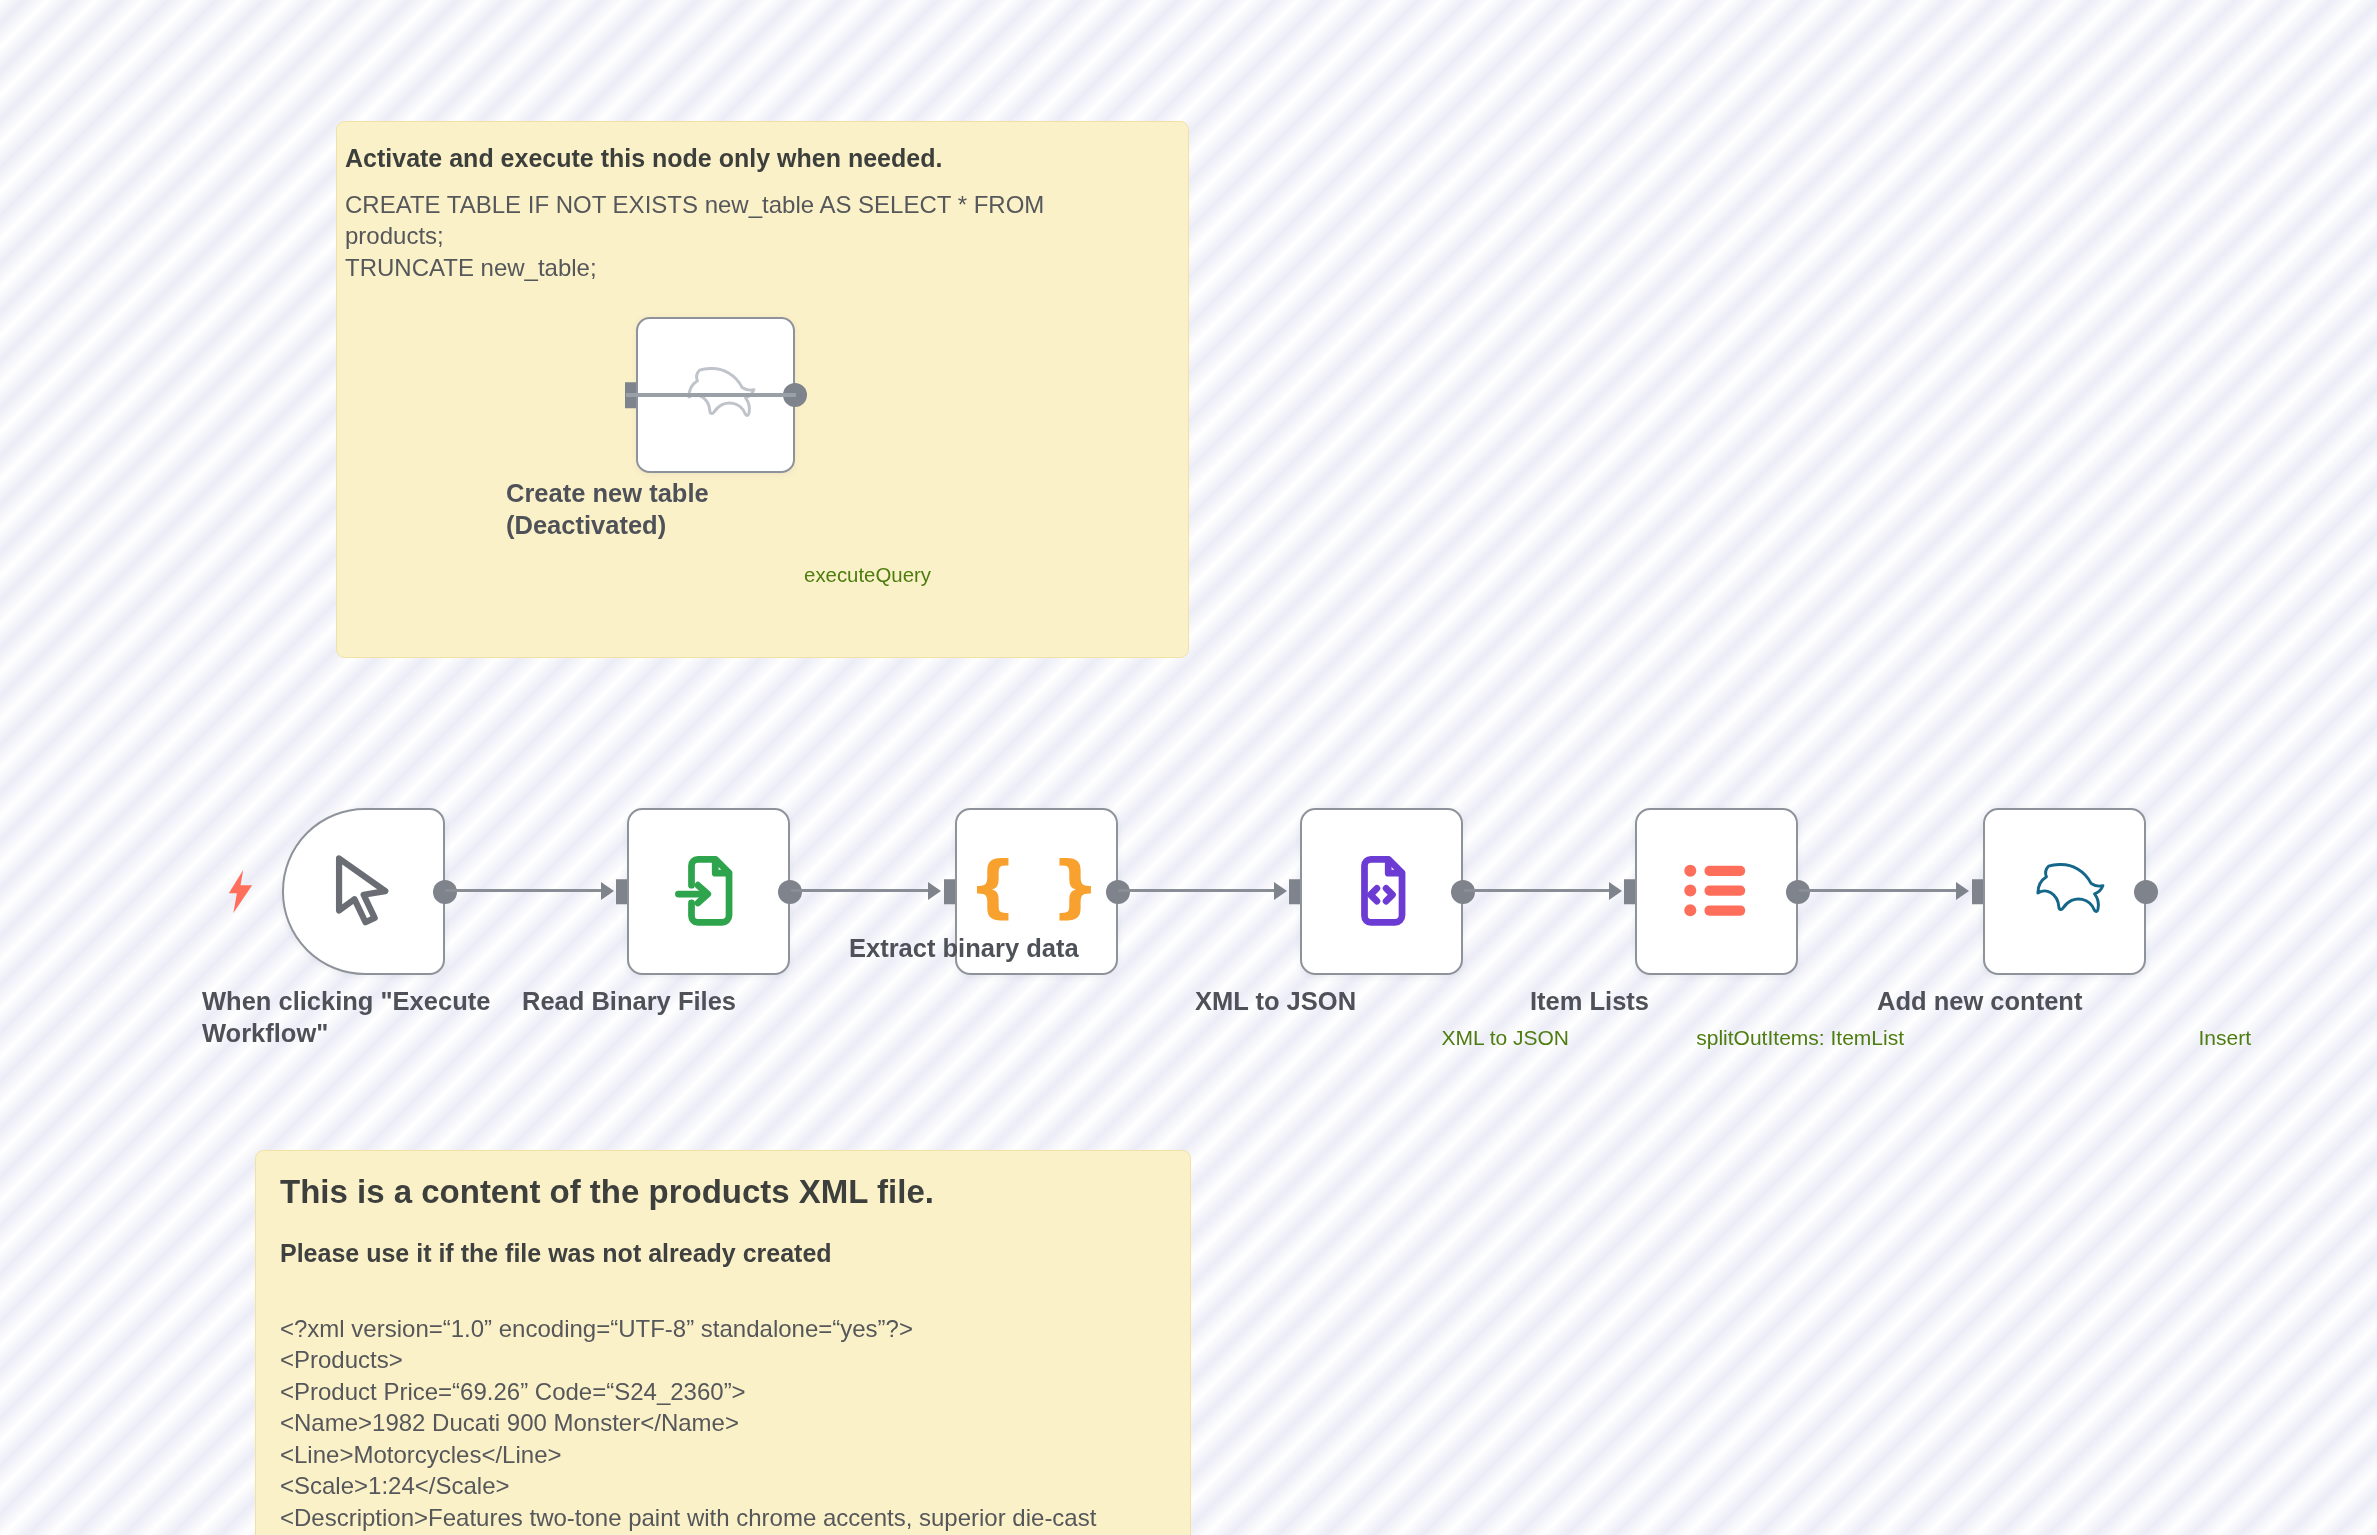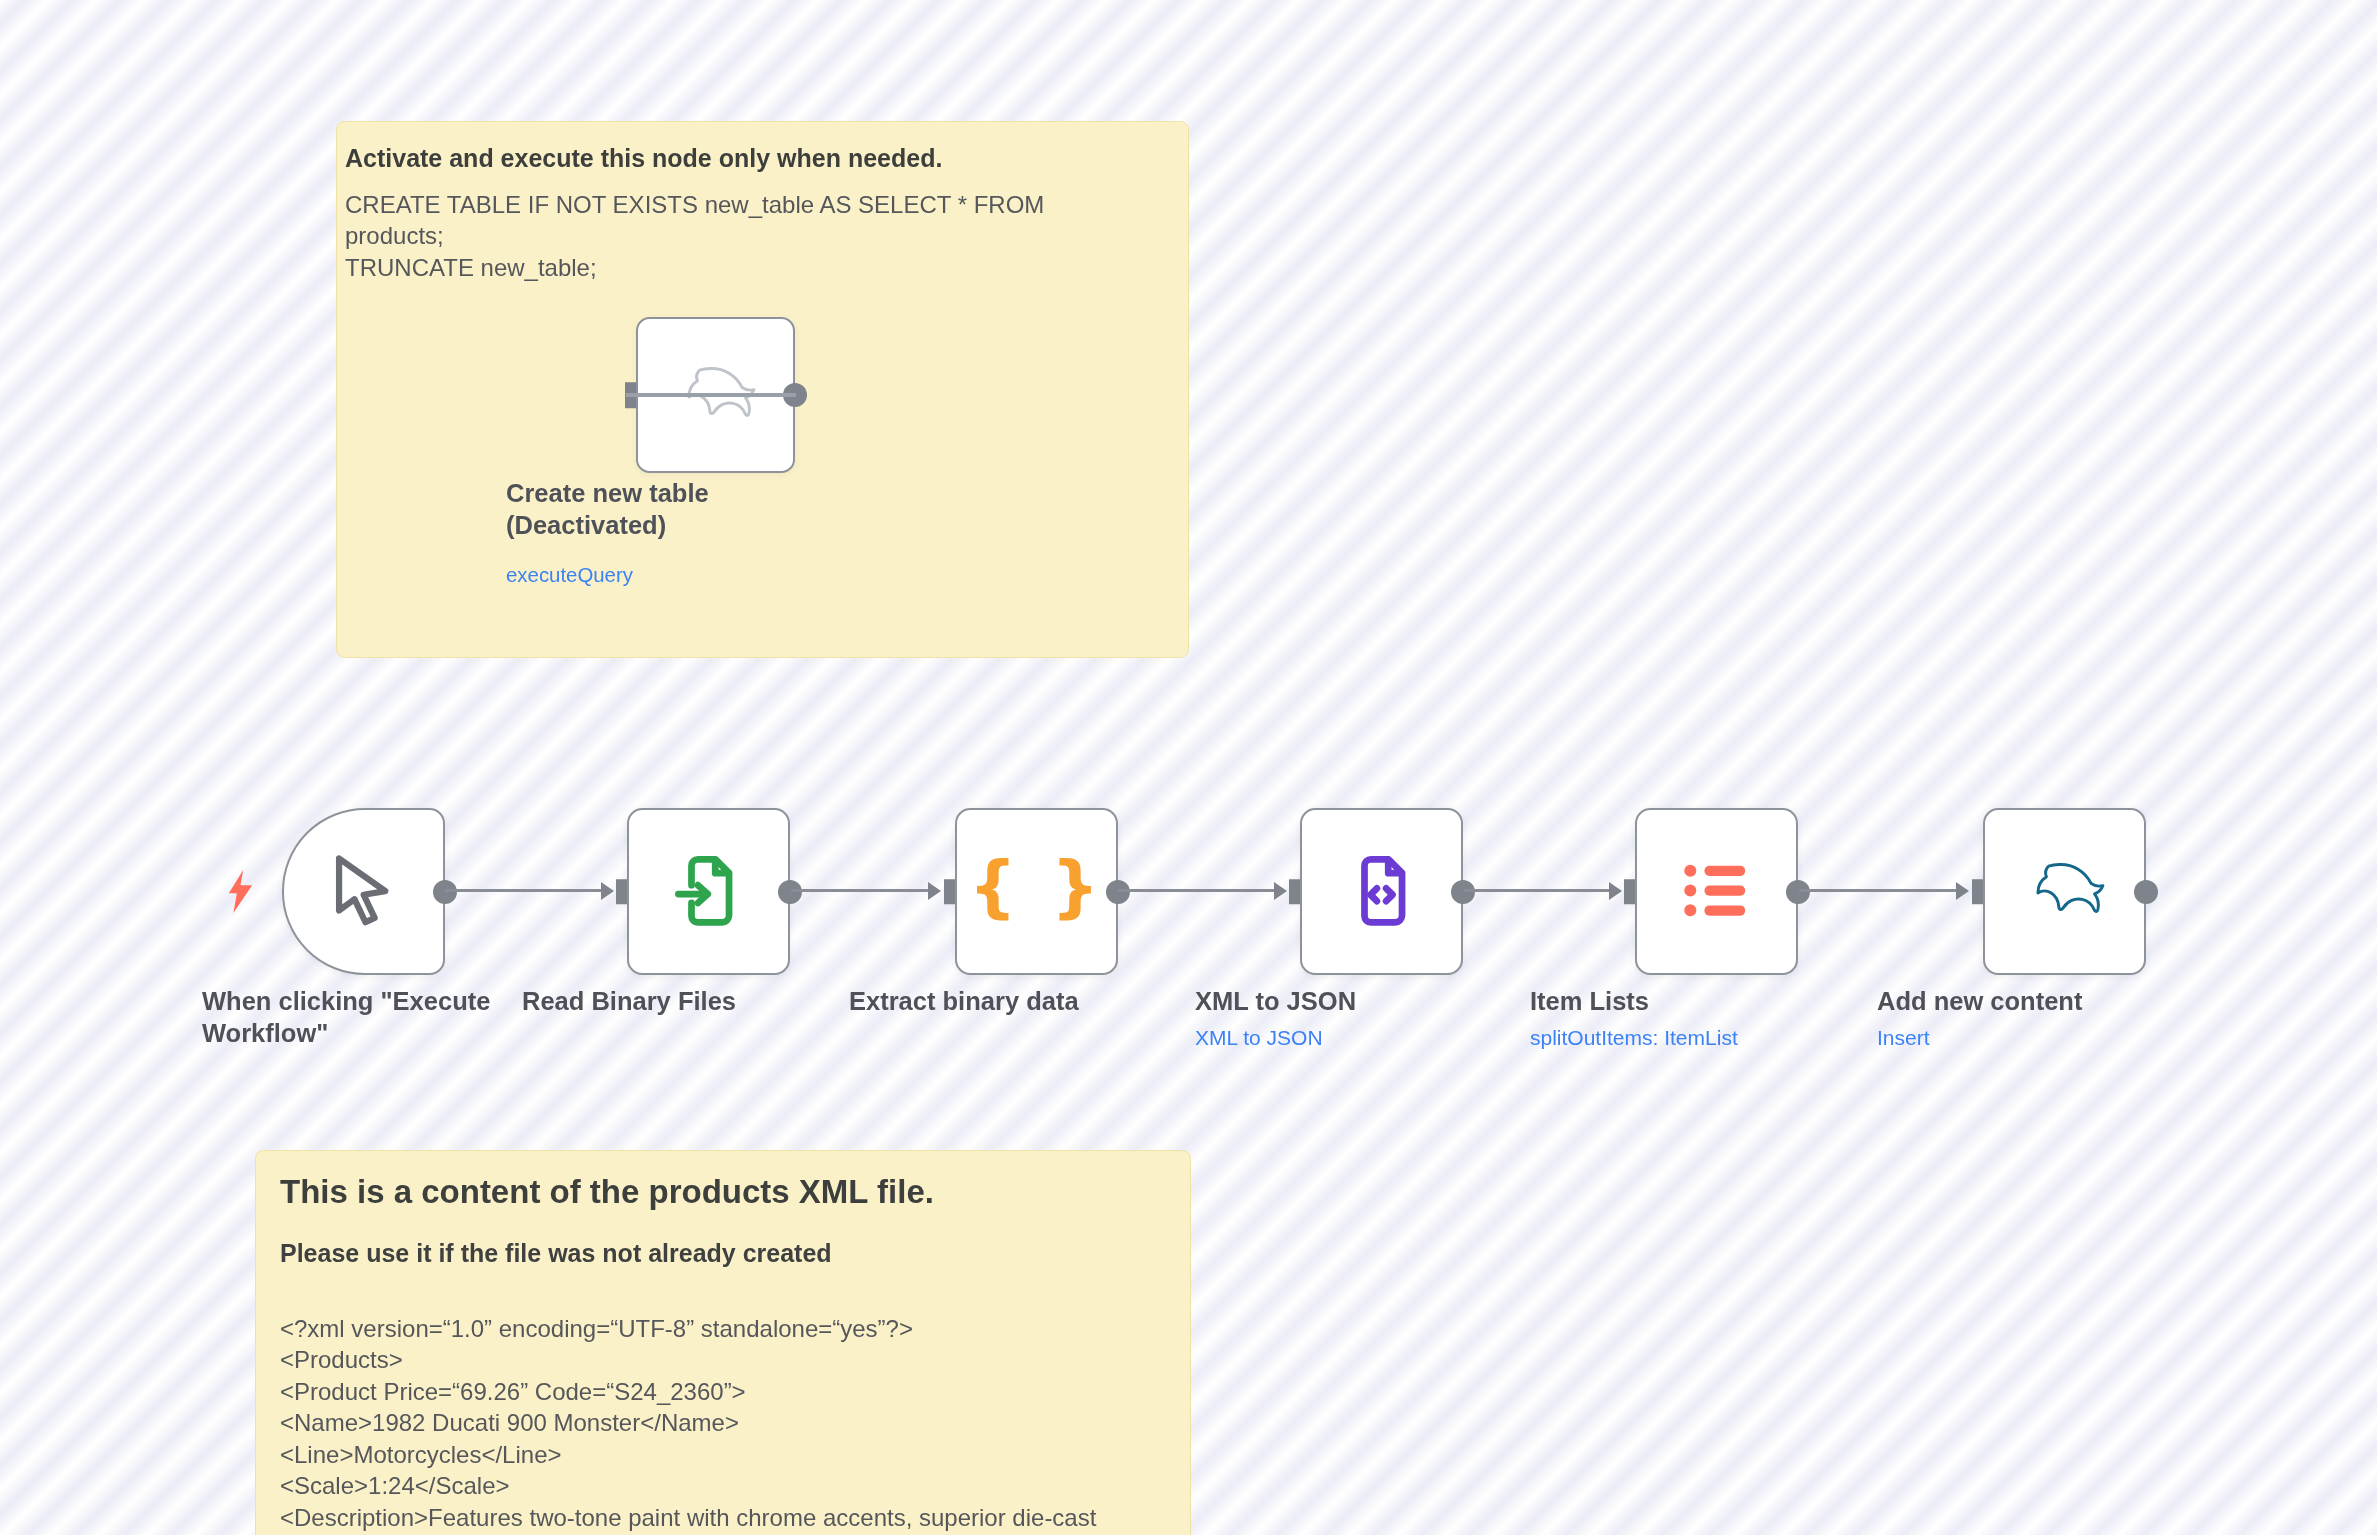--- a/index.html
+++ b/index.html
@@ -43,22 +43,22 @@
     position:absolute;top:882px;width:0;height:0;
     border-top:9.4px solid transparent;border-bottom:9.4px solid transparent;
     border-left:13.6px solid #7F838B;
   }
 
   .node-label{
     position:absolute;font-size:25.5px;line-height:32px;
     font-weight:600;color:#4E5158;
   }
   .node-subtitle{
-    position:absolute;text-align:left;font-size:21px;line-height:25.5px;
-    font-weight:400;color:#3b82f6;
+    position:absolute;text-align:right;font-size:21px;line-height:25.5px;
+    font-weight:400;color:#4d7c0f;
   }
   .dnode-label{left:506px;top:477px;width:425px;}
   .dnode-label div{display:block;}
   .dnode-sub{left:506px;top:563px;width:425px;font-size:20.4px;}
 
   .braces{font-family:"DejaVu Sans",sans-serif;font-size:68px;font-weight:700;color:#F8A12F;letter-spacing:5.1px;line-height:1;padding-bottom:8.5px;}
   .bolt{position:absolute;left:225px;top:870px;}
 </style>
 </head>
 <body>
@@ -168,21 +168,21 @@
   <div class="conn-arrow" style="left:928px"></div>
   <div class="conn" style="left:1118px;width:156px"></div>
   <div class="conn-arrow" style="left:1274px"></div>
   <div class="conn" style="left:1464px;width:146px"></div>
   <div class="conn-arrow" style="left:1609px"></div>
   <div class="conn" style="left:1799px;width:157px"></div>
   <div class="conn-arrow" style="left:1956px"></div>
 
   <div class="node-label" style="left:202px;top:985px;width:323px">When clicking "Execute Workflow"</div>
   <div class="node-label" style="left:522px;top:985px;width:374px">Read Binary Files</div>
-  <div class="node-label" style="left:849px;top:985px;width:374px">Extract binary data</div>
+  <div class="node-label" style="left:849px;top:932px;width:374px">Extract binary data</div>
   <div class="node-label" style="left:1195px;top:985px;width:374px">XML to JSON</div>
   <div class="node-subtitle" style="left:1195px;top:1025px;width:374px">XML to JSON</div>
   <div class="node-label" style="left:1530px;top:985px;width:374px">Item Lists</div>
   <div class="node-subtitle" style="left:1530px;top:1025px;width:374px">splitOutItems: ItemList</div>
   <div class="node-label" style="left:1877px;top:985px;width:374px">Add new content</div>
   <div class="node-subtitle" style="left:1877px;top:1025px;width:374px">Insert</div>
 
   <div class="sticky sticky-bottom">
     <h1>This is a content of the products XML file.</h1>
     <h2>Please use it if the file was not already created</h2>

